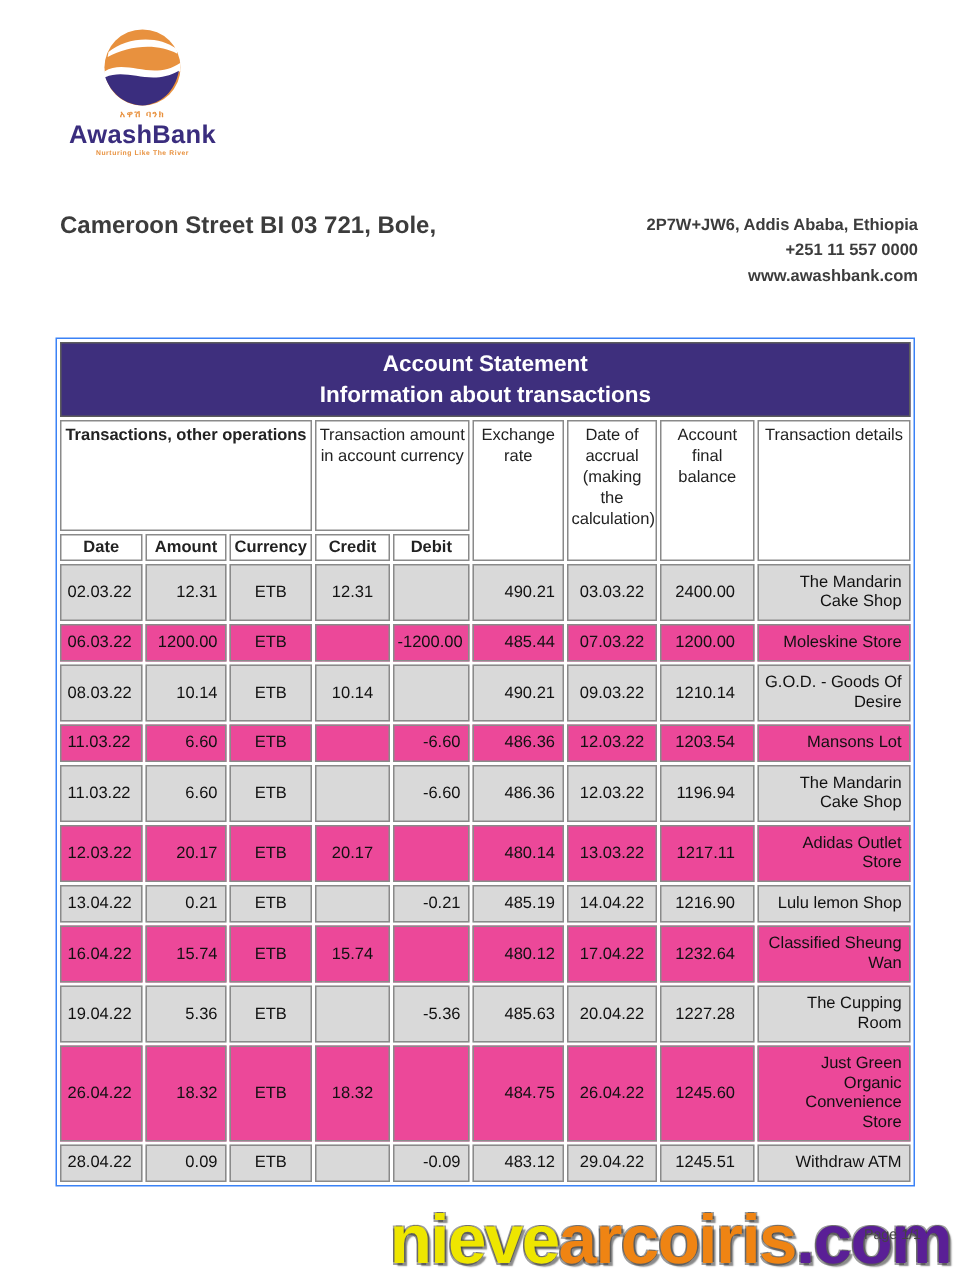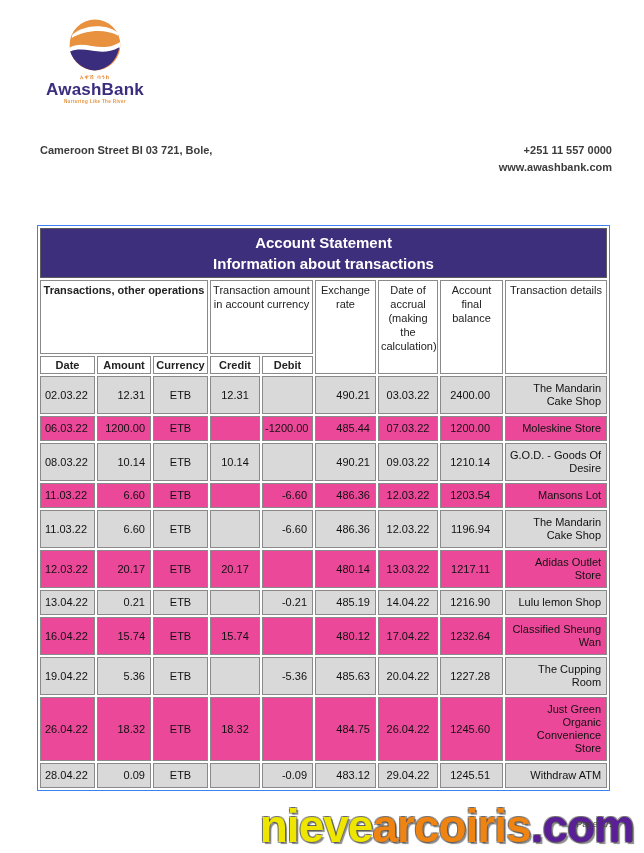--- a/index.html
+++ b/index.html
@@ -11,21 +11,21 @@
   .logo-block { position:absolute; top:18px; left:40px; width:110px; text-align:center; }
   .logo-circle { display:block; margin:0 auto 2px auto; }
   .logo-amharic { font-size:6px; color:#e8913e; font-weight:bold; letter-spacing:1px; line-height:7px; }
   .logo-name { font-size:17px; font-weight:bold; color:#3a2d7e; letter-spacing:0.2px; line-height:18px; }
   .logo-tagline { font-size:4.5px; color:#e8913e; font-weight:bold; letter-spacing:0.4px; line-height:6px; }
 
   
   .info-row { position:absolute; top:142px; left:40px; right:32px; display:flex; justify-content:space-between; }
   .customer { text-align:left; }
   .customer .name { font-size:12px; font-weight:bold; color:#3c3c3c; line-height:17px; }
-  .customer .addr { font-size:11px; font-weight:bold; color:#3c3c3c; line-height:17px; }
+  .customer .addr { font-size:16px; font-weight:bold; color:#3c3c3c; line-height:17px; }
   .contact { text-align:right; }
   .contact div { font-size:11px; font-weight:bold; color:#3c3c3c; line-height:17px; }
 
   
   table.stmt { position:absolute; top:225px; left:37px; width:571px;
                table-layout:fixed; border-collapse:separate; border-spacing:2px;
                border:1px solid #3b82f6; }
   col.w-date{width:55px} col.w-amount{width:54px} col.w-currency{width:55px}
   col.w-credit{width:50px} col.w-debit{width:51px} col.w-rate{width:61px}
   col.w-accrual{width:60px} col.w-balance{width:63px} col.w-details{width:102px}
@@ -80,20 +80,21 @@
     <div class="logo-amharic">አዋሽ ባንክ</div>
     <div class="logo-name">AwashBank</div>
     <div class="logo-tagline">Nurturing Like The River</div>
   </div>
 
   <div class="info-row">
     <div class="customer">
       <div class="addr">Cameroon Street BI 03 721, Bole,</div>
     </div>
     <div class="contact">
+      <div>2P7W+JW6, Addis Ababa, Ethiopia</div>
       <div>+251 11 557 0000</div>
       <div>www.awashbank.com</div>
     </div>
   </div>
 
   <table class="stmt">
     <colgroup>
       <col class="w-date">
         <col class="w-amount">
         <col class="w-currency">

